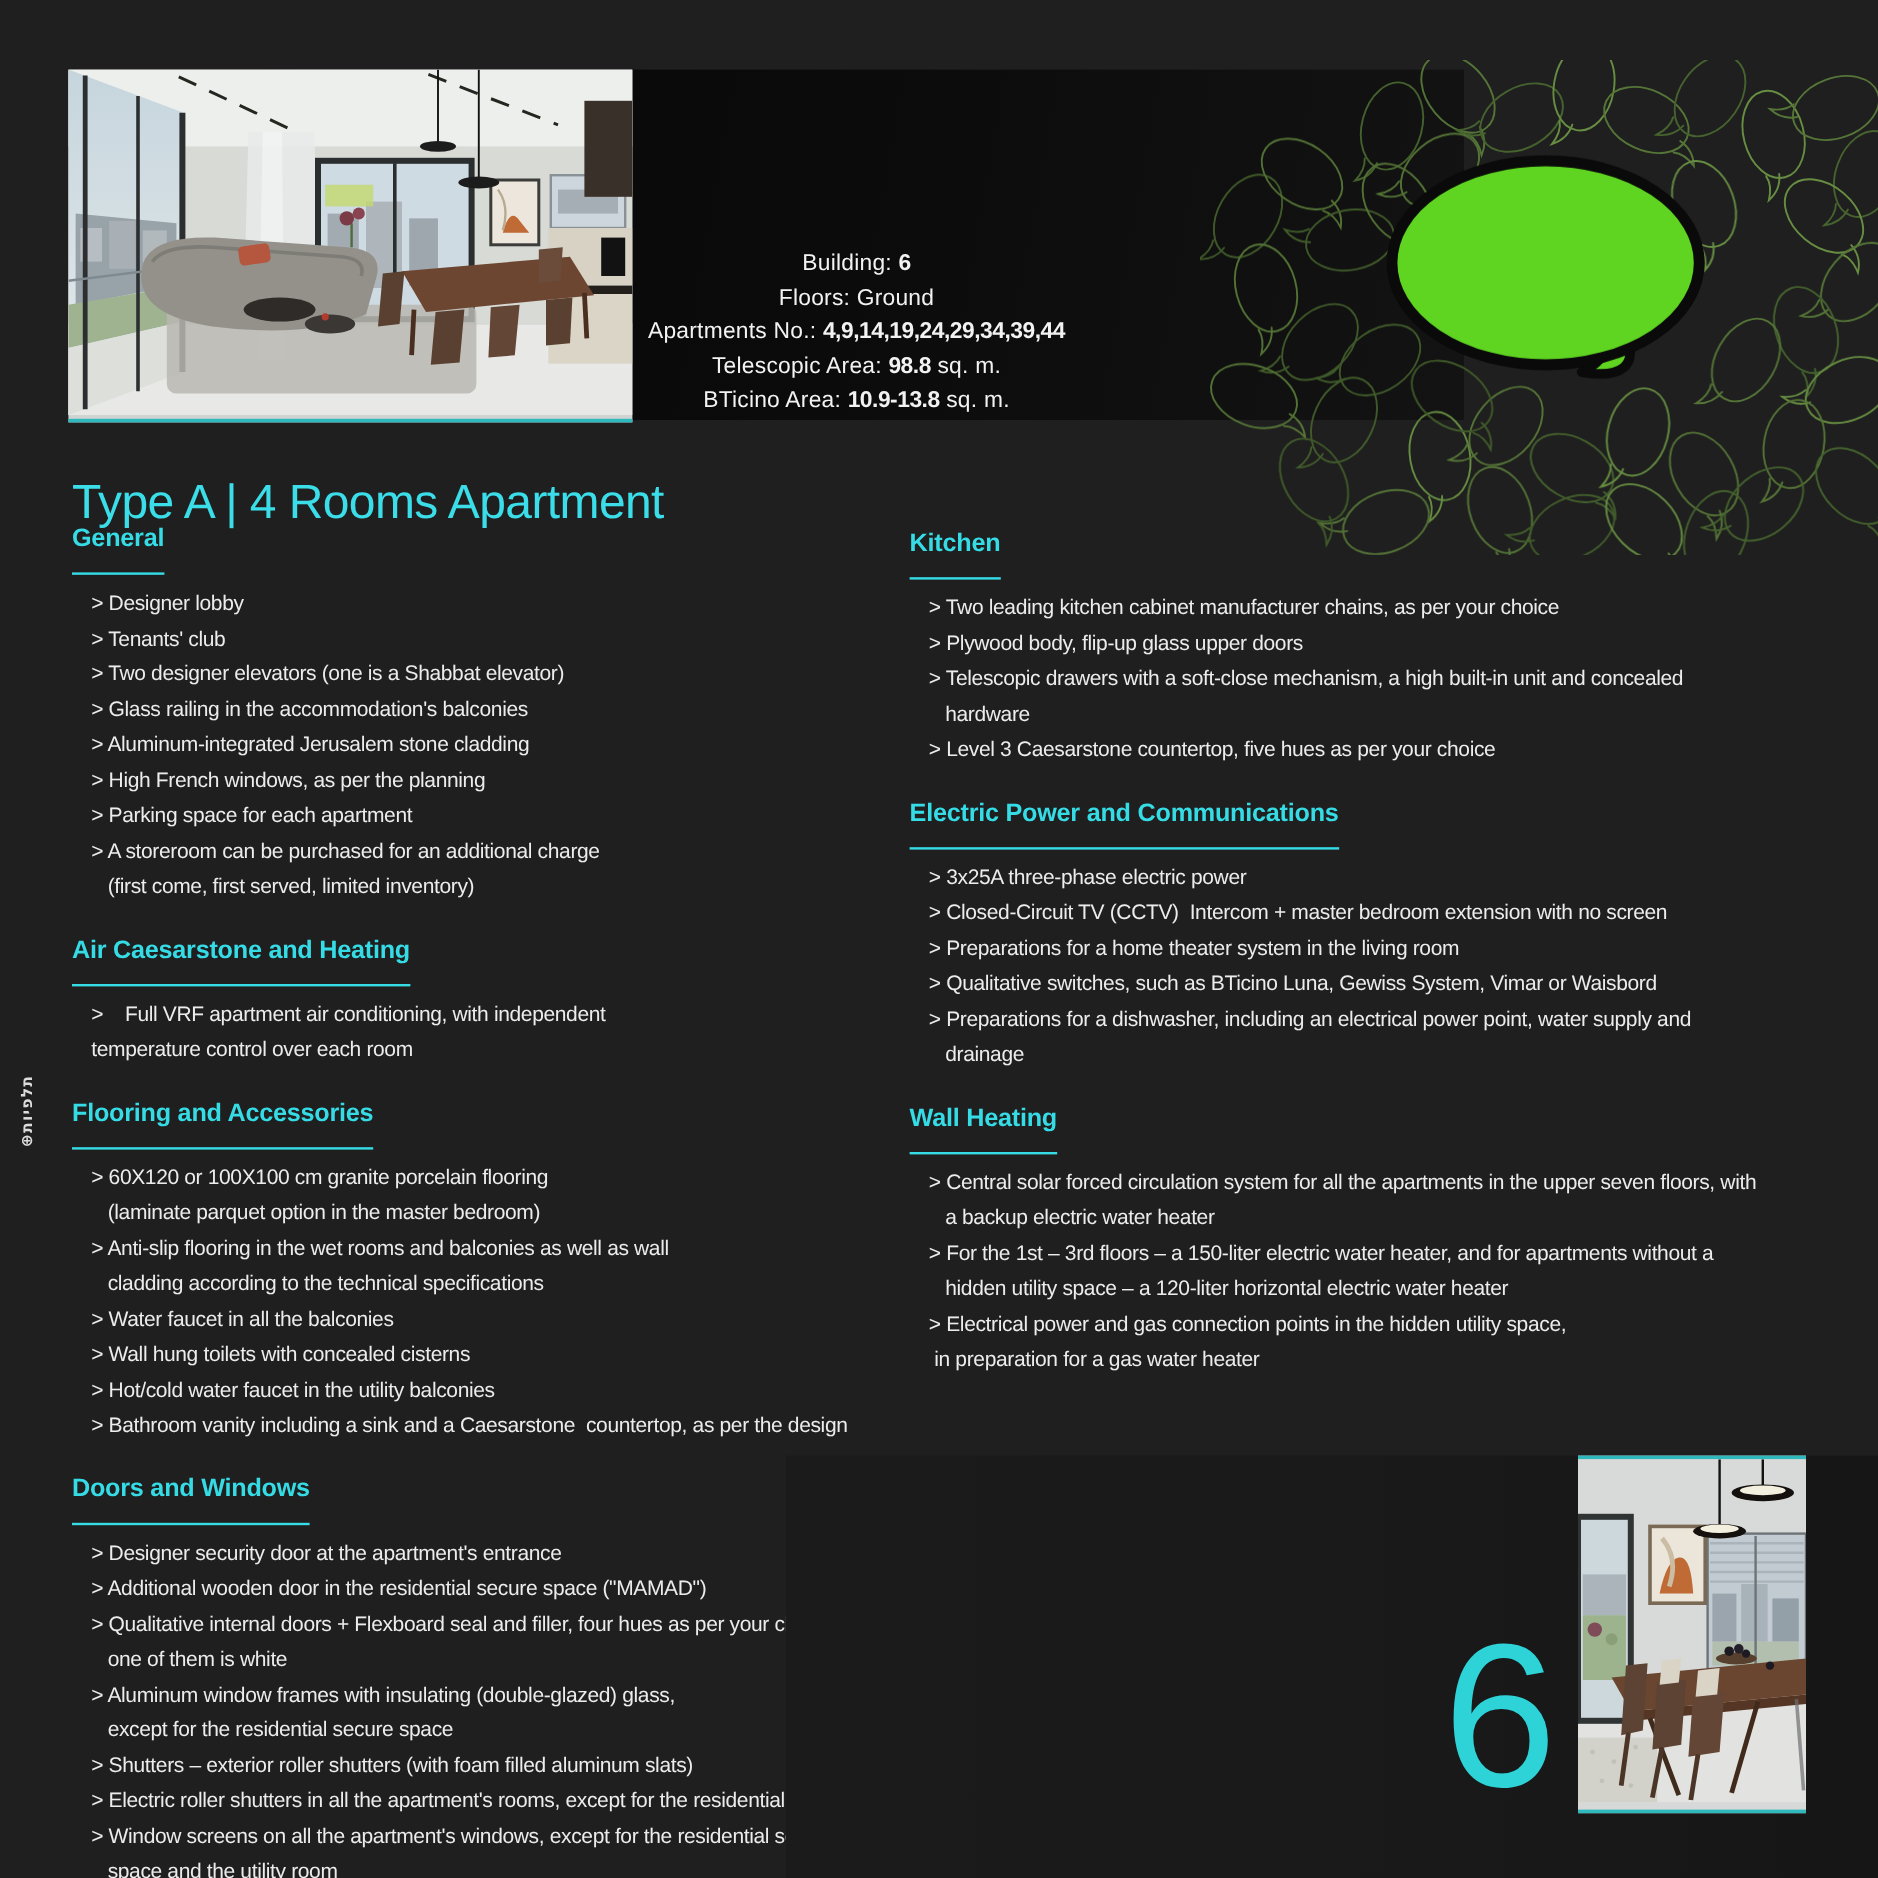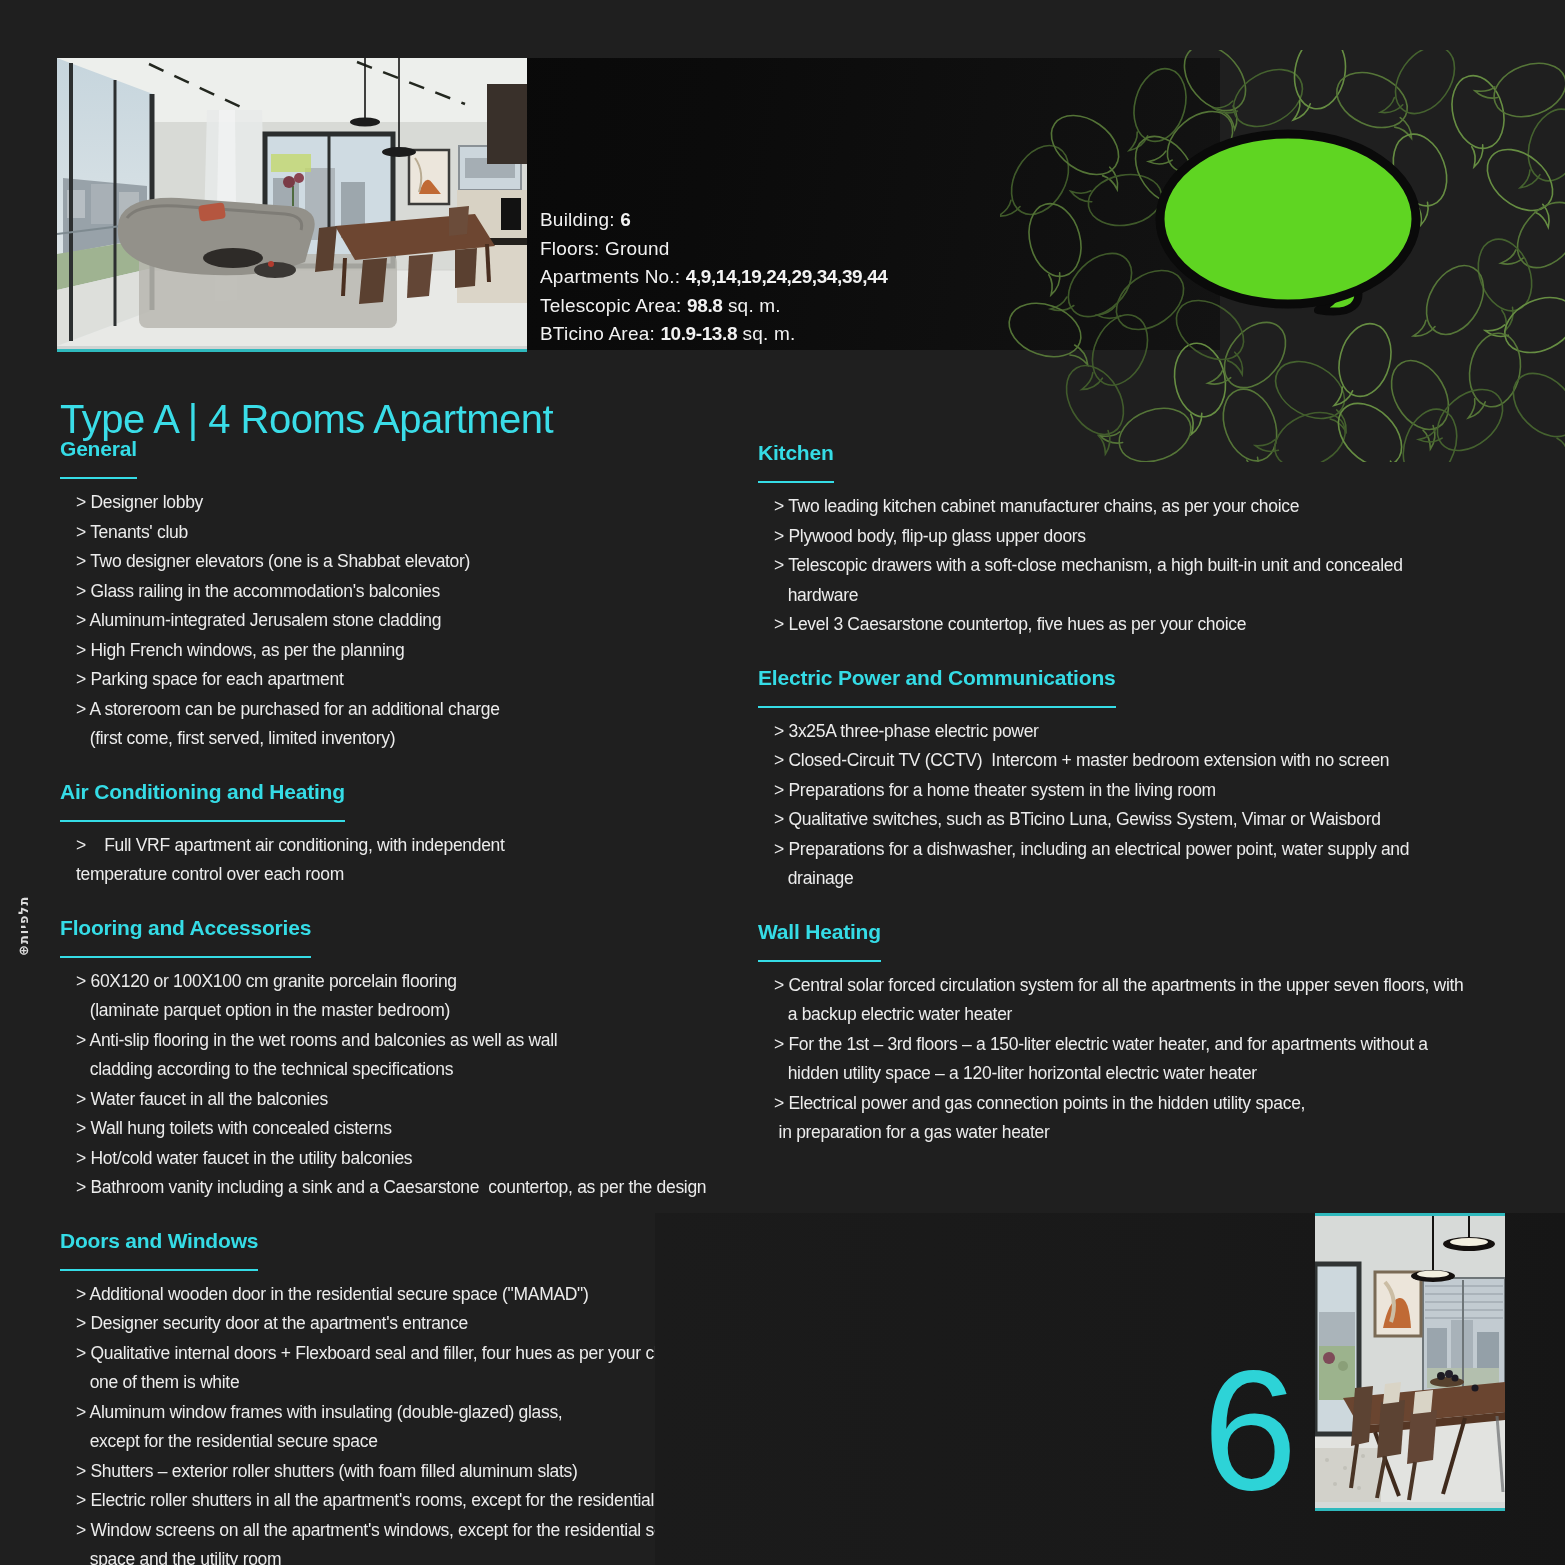--- a/index.html
+++ b/index.html
@@ -12,21 +12,21 @@
   .hero-band{
     position:absolute;left:57px;top:58px;width:1163px;height:292px;
     background:linear-gradient(100deg,#060606 0%,#0b0b0b 55%,#131313 100%);
   }
   .hero-photo{
     position:absolute;left:57px;top:58px;width:470px;height:291px;
     border-bottom:3px solid #2fb9bd;background:#cfd3d2;
   }
   .info-block{
     position:absolute;left:540px;top:206px;
-    color:#f2f2f2;font-size:19px;line-height:28.5px;letter-spacing:.2px;
+    color:#f2f2f2;font-size:19px;line-height:28.5px;letter-spacing:.2px;text-align:center;
   }
   .info-line .val{font-weight:bold;letter-spacing:-.4px;}
   
   .logo-zone{position:absolute;left:1000px;top:50px;width:565px;height:412px;}
   
   .page-title{
     position:absolute;left:60px;top:370px;
     color:#3adde8;font-size:40px;font-weight:normal;letter-spacing:-.5px;
   }
   
@@ -220,26 +220,26 @@
     </g>
   </svg>
 
 </div>
 
 <h1 class="page-title">Type A | 4 Rooms Apartment</h1>
 
 <div class="col" id="col-left">
     <section class="spec-section"><h3 class="spec-heading">General</h3><div class="spec-item">&gt; Designer lobby</div><div class="spec-item">&gt; Tenants' club</div><div class="spec-item">&gt; Two designer elevators (one is a Shabbat elevator)</div><div class="spec-item">&gt; Glass railing in the accommodation's balconies</div><div class="spec-item">&gt; Aluminum-integrated Jerusalem stone cladding</div><div class="spec-item">&gt; High French windows, as per the planning</div><div class="spec-item">&gt; Parking space for each apartment</div><div class="spec-item">&gt; A storeroom can be purchased for an additional charge
    (first come, first served, limited inventory)</div></section>
-    <section class="spec-section"><h3 class="spec-heading">Air Conditioning and Heating</h3><div class="spec-item">&gt;    Full VRF apartment air conditioning, with independent
+    <section class="spec-section"><h3 class="spec-heading">Air Caesarstone and Heating</h3><div class="spec-item">&gt;    Full VRF apartment air conditioning, with independent
 temperature control over each room</div></section>
     <section class="spec-section"><h3 class="spec-heading">Flooring and Accessories</h3><div class="spec-item">&gt; 60X120 or 100X100 cm granite porcelain flooring
    (laminate parquet option in the master bedroom)</div><div class="spec-item">&gt; Anti-slip flooring in the wet rooms and balconies as well as wall
    cladding according to the technical specifications</div><div class="spec-item">&gt; Water faucet in all the balconies</div><div class="spec-item">&gt; Wall hung toilets with concealed cisterns</div><div class="spec-item">&gt; Hot/cold water faucet in the utility balconies</div><div class="spec-item">&gt; Bathroom vanity including a sink and a Caesarstone  countertop, as per the design</div></section>
-    <section class="spec-section"><h3 class="spec-heading">Doors and Windows</h3><div class="spec-item">&gt; Additional wooden door in the residential secure space ("MAMAD")</div><div class="spec-item">&gt; Designer security door at the apartment's entrance</div><div class="spec-item">&gt; Qualitative internal doors + Flexboard seal and filler, four hues as per your choice,
+    <section class="spec-section"><h3 class="spec-heading">Doors and Windows</h3><div class="spec-item">&gt; Designer security door at the apartment's entrance</div><div class="spec-item">&gt; Additional wooden door in the residential secure space ("MAMAD")</div><div class="spec-item">&gt; Qualitative internal doors + Flexboard seal and filler, four hues as per your choice,
    one of them is white</div><div class="spec-item">&gt; Aluminum window frames with insulating (double-glazed) glass,
    except for the residential secure space</div><div class="spec-item">&gt; Shutters – exterior roller shutters (with foam filled aluminum slats)</div><div class="spec-item">&gt; Electric roller shutters in all the apartment's rooms, except for the residential secure space</div><div class="spec-item">&gt; Window screens on all the apartment's windows, except for the residential secure
    space and the utility room</div></section>
   </div>
 <div class="col" id="col-right">
     <section class="spec-section"><h3 class="spec-heading">Kitchen</h3><div class="spec-item">&gt; Two leading kitchen cabinet manufacturer chains, as per your choice</div><div class="spec-item">&gt; Plywood body, flip-up glass upper doors</div><div class="spec-item">&gt; Telescopic drawers with a soft-close mechanism, a high built-in unit and concealed
    hardware</div><div class="spec-item">&gt; Level 3 Caesarstone countertop, five hues as per your choice</div></section>
     <section class="spec-section"><h3 class="spec-heading">Electric Power and Communications</h3><div class="spec-item">&gt; 3x25A three-phase electric power</div><div class="spec-item">&gt; Closed-Circuit TV (CCTV)  Intercom + master bedroom extension with no screen</div><div class="spec-item">&gt; Preparations for a home theater system in the living room</div><div class="spec-item">&gt; Qualitative switches, such as BTicino Luna, Gewiss System, Vimar or Waisbord</div><div class="spec-item">&gt; Preparations for a dishwasher, including an electrical power point, water supply and
    drainage</div></section>
     <section class="spec-section"><h3 class="spec-heading">Wall Heating</h3><div class="spec-item">&gt; Central solar forced circulation system for all the apartments in the upper seven floors, with

